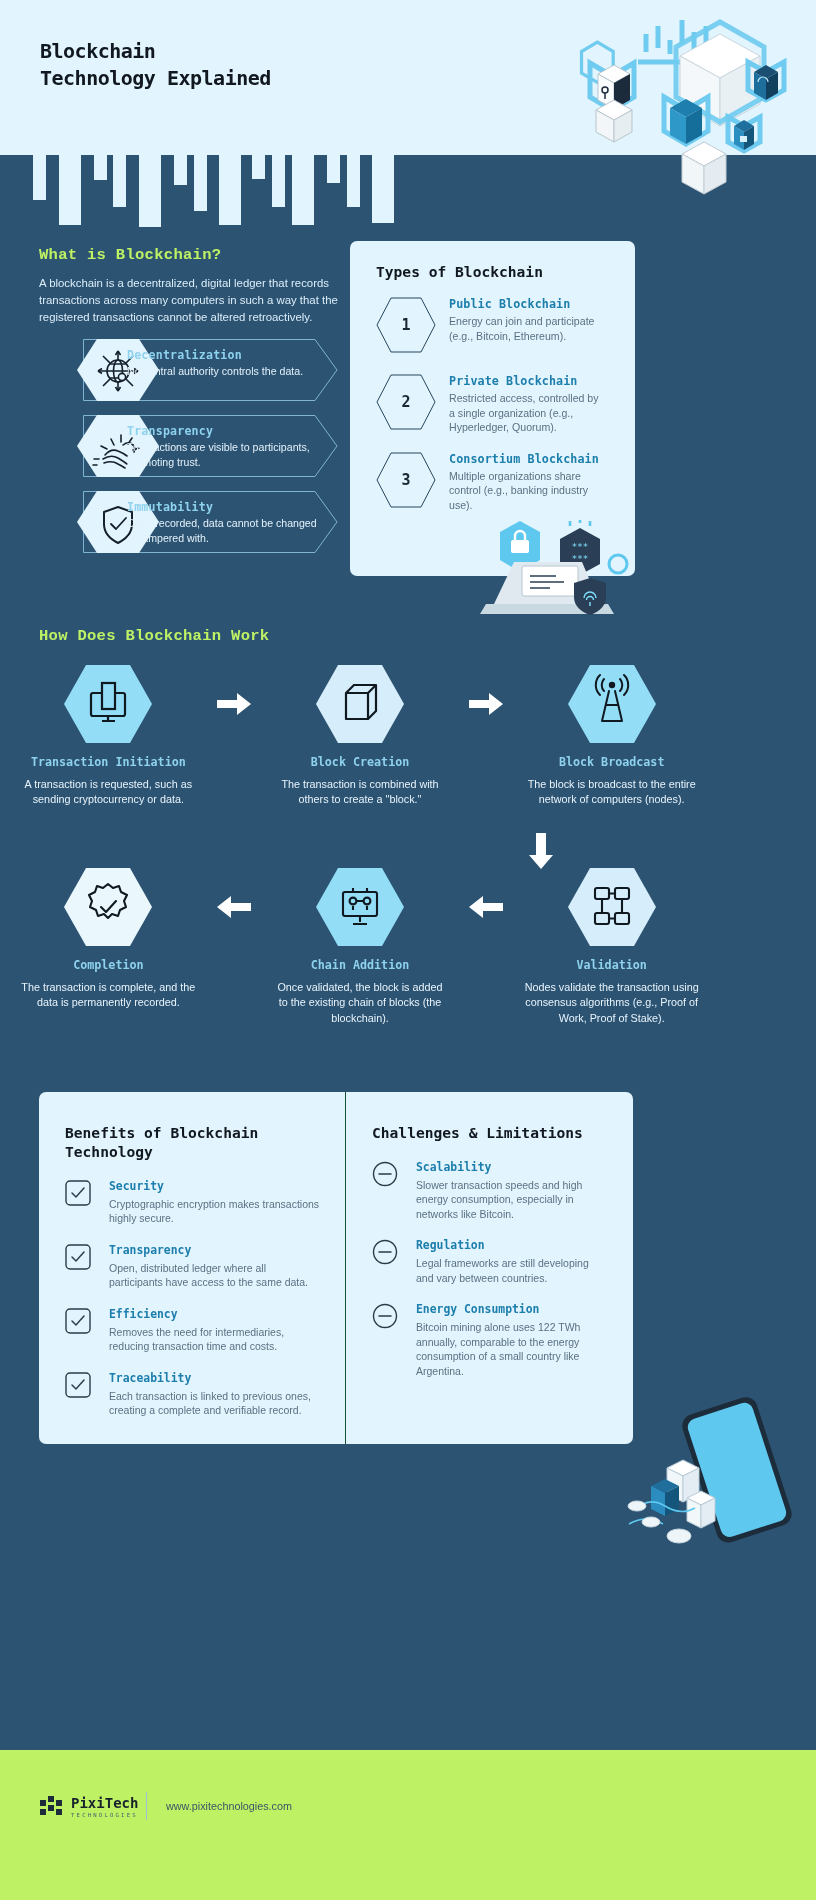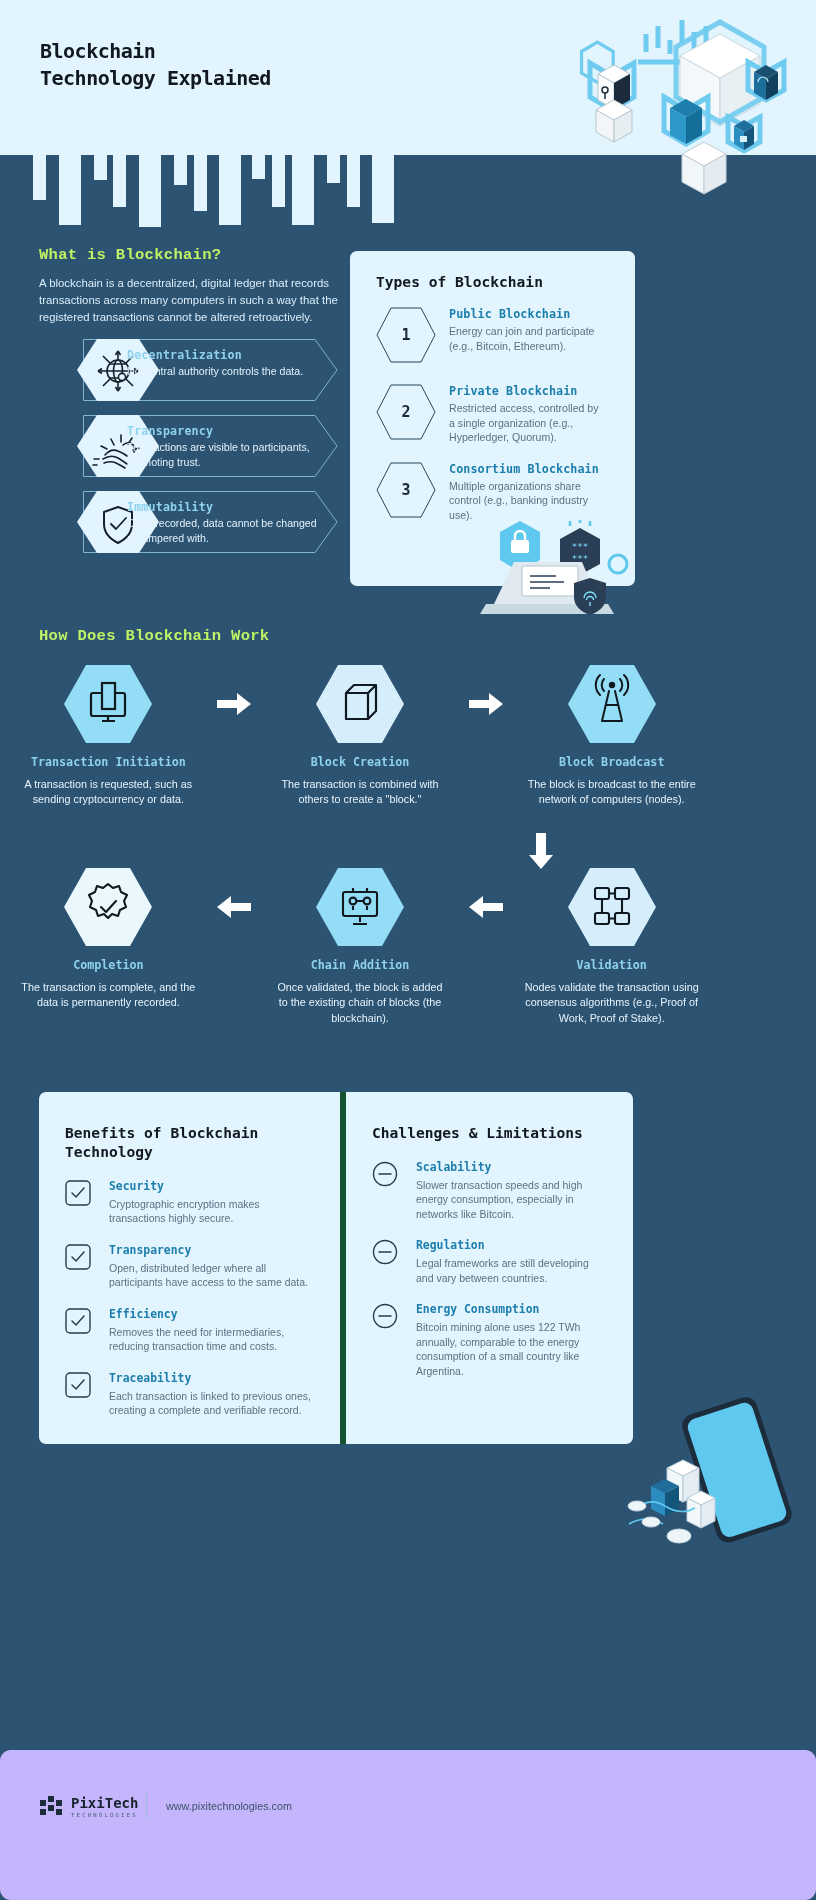--- a/index.html
+++ b/index.html
@@ -47,21 +47,21 @@
   .feat .ftext { position:absolute; left:88px; top:9px; width:195px; }
   .feat .fname {
     font-family:"DejaVu Sans Mono", monospace; font-weight:bold;
     font-size:11.6px; color:#8ed2ee; letter-spacing:0.2px;
   }
   .feat .fdesc { margin-top:2px; font-size:10.6px; line-height:1.38; color:#e4f2fb; }
   .hexi { position:absolute; left:38px; top:0; width:82px; height:62px; }
 
   
   .types {
-    position:absolute; left:350px; top:251px; width:285px; height:335px;
+    position:absolute; left:350px; top:241px; width:285px; height:335px;
     background:#e2f4fd; border-radius:7px; padding:22px 36px 0 26px;
   }
   .types h2 {
     font-family:"DejaVu Sans Mono", monospace; font-weight:bold;
     font-size:14.6px; color:#111820;
   }
   .trow { position:relative; margin-top:17px; min-height:60px; padding-left:73px; }
   .trow .hexnum { position:absolute; left:0; top:0; width:60px; height:56px; }
   .trow .hexnum span {
     position:absolute; inset:0; display:flex; align-items:center; justify-content:center;
@@ -89,37 +89,37 @@
   .arrowR { width:56px; padding-top:28px; text-align:center; }
   .arrowR svg { display:block; margin:0 auto; }
   .arrowDown { position:absolute; left:529px; top:833px; }
 
   
   .bottom {
     position:absolute; left:39px; top:1092px; width:594px; height:352px;
     background:#e2f4fd; border-radius:7px; display:flex;
   }
   .bcol { padding:32px 24px 0 26px; }
-  .bcol.left { width:307px; border-right:6px solid #14532d; }
+  .bcol.left { width:307px; border-right:1px solid #14532d; }
   .bcol.right { width:287px; }
   .bcol h2 {
     font-family:"DejaVu Sans Mono", monospace; font-weight:bold;
     font-size:14.6px; color:#111820; line-height:1.3;
   }
   .bitem { position:relative; margin-top:17px; padding-left:44px; }
   .bitem .bicon { position:absolute; left:0; top:1px; width:26px; height:26px; }
   .bitem .btitle {
     font-family:"DejaVu Sans Mono", monospace; font-weight:bold;
     font-size:11.4px; color:#1b7eac;
   }
   .bitem .bdesc { margin-top:4px; font-size:10.5px; line-height:1.38; color:#5a7183; }
   .phone-art { position:absolute; right:20px; bottom:0; width:190px; height:160px; }
 
   
-  .footer { position:absolute; left:0; bottom:0; width:100%; height:150px; background:#c4b5fd;border-radius:11px; }
+  .footer { position:absolute; left:0; bottom:0; width:100%; height:150px; background:#bef264; }
   .flogo { position:absolute; left:40px; top:46px; display:flex; align-items:center; gap:7px; }
   .flogo .mark { width:24px; height:22px; position:relative; }
   .flogo .ltext { line-height:1; }
   .flogo .lname {
     font-family:"DejaVu Sans Mono", monospace; font-weight:bold;
     font-size:14px; color:#18222c;
   }
   .flogo .lsub {
     font-family:"DejaVu Sans Mono", monospace; font-size:5.6px;
     letter-spacing:2.2px; color:#4b6274; margin-top:3px;

